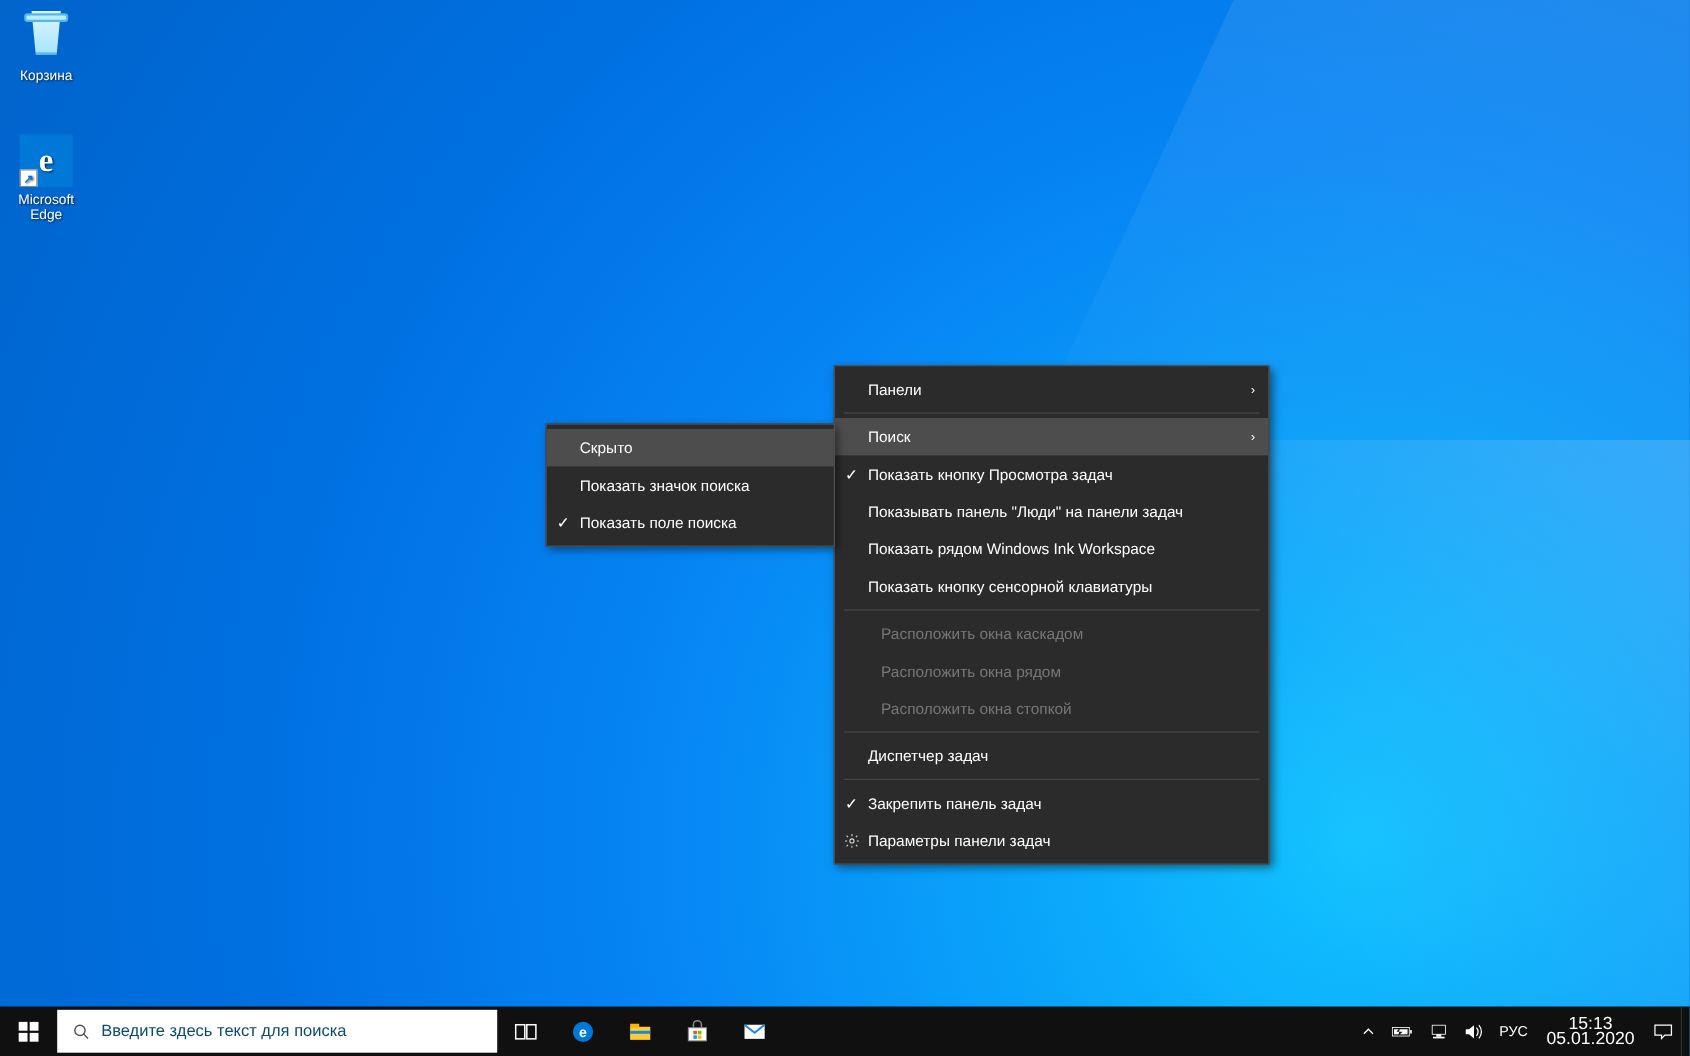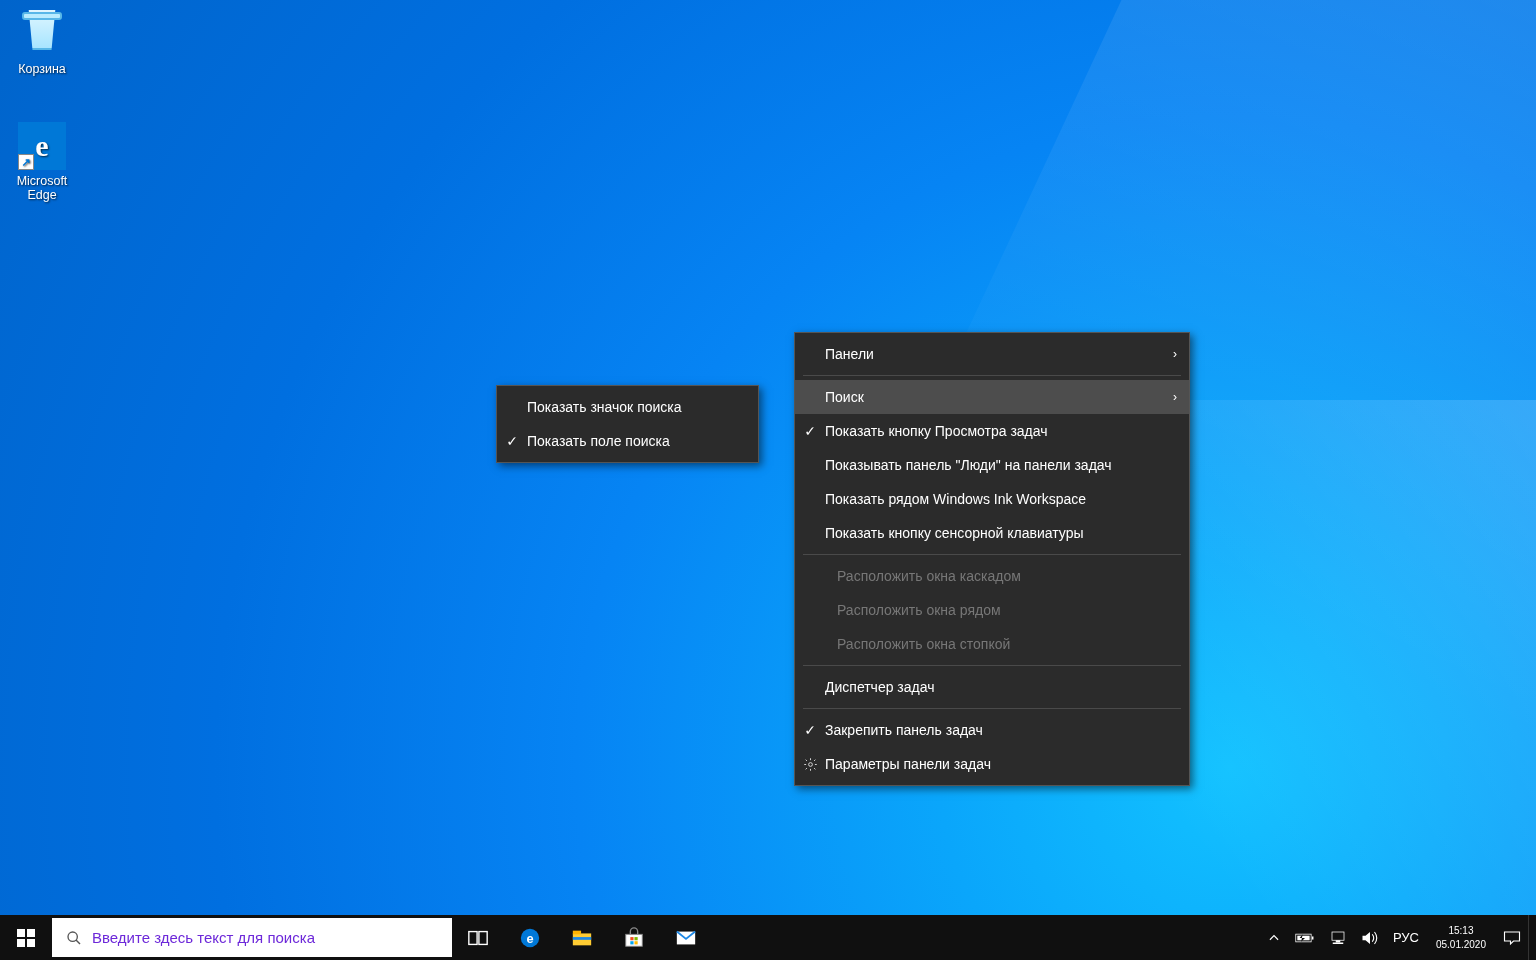--- a/index.html
+++ b/index.html
@@ -37,47 +37,47 @@
   
   .taskbar { position:absolute; left:0; bottom:0; width:100%; height:45px;
              background:#101010; display:flex; align-items:center; color:#fff; }
   .start-btn { width:52px; height:45px; display:flex; align-items:center;
                justify-content:center; cursor:pointer; }
   .win-logo { width:18px; height:18px; display:grid; grid-template:1fr 1fr/1fr 1fr; gap:2px; }
   .win-logo span { background:#fff; }
   .search-box { width:400px; height:39px; background:#fff; display:flex;
                 align-items:center; padding:0 14px; cursor:text; }
   .search-box svg { width:16px; height:16px; stroke:#555; fill:none; stroke-width:2; margin-right:10px; }
-  .search-box span { color:#6d28d9; font-size:15px; }
+  .search-box span { color:#0c4a6e; font-size:15px; }
   .task-btn { width:52px; height:45px; display:flex; align-items:center;
               justify-content:center; cursor:pointer; }
   .task-btn svg { width:22px; height:22px; }
   .taskbar-spacer { flex:1; }
   .tray { display:flex; align-items:center; height:37px; }
   .tray-item { padding:0 7px; height:45px; display:flex; align-items:center;
                justify-content:center; cursor:pointer; font-size:13px; }
-  .clock { flex-direction:column; font-size:10px; line-height:14px;
+  .clock { flex-direction:column; font-size:16px; line-height:14px;
            padding:0 10px; text-align:center; }
 
   
   .ctx { position:absolute; background:#2b2b2b; color:#fff;
          border:1px solid #555; box-shadow:3px 3px 8px rgba(0,0,0,.5);
          padding:4px 0; font-size:14px; }
   .ctx .item { height:34px; display:flex; align-items:center;
                padding:0 14px 0 0; cursor:pointer; position:relative; white-space:nowrap; }
   .ctx .item.hover { background:#4d4d4d; }
   .ctx .item.disabled { color:#777; cursor:default;padding-left:12px; }
   .ctx .check-col { width:30px; display:flex; justify-content:center;
                     font-size:14px; }
   .ctx .icon-col { width:30px; display:flex; justify-content:center; }
   .ctx .icon-col svg { width:15px; height:15px; stroke:#ddd; fill:none; stroke-width:1.5; }
   .ctx .chev { position:absolute; right:12px; font-size:12px; }
   .ctx hr { border:none; border-top:1px solid #4a4a4a; margin:4px 8px; }
 
-  .ctx.main { left:794px; top:332px; width:396px; }
+  .ctx.main { left:758px; top:332px; width:396px; }
   .ctx.sub  { left:496px; top:385px; width:263px; }
 </style>
 </head>
 <body>
 
 <div class="beam1"></div>
 <div class="beam2"></div>
 
 <div class="desktop-icon" style="left:0px; top:6px;">
   <div class="icon-box">
@@ -153,20 +153,24 @@
       <svg viewBox="0 0 24 24">
           <circle cx="12" cy="12" r="3"></circle>
           <path d="M12 2v3M12 19v3M4.2 4.2l2.1 2.1M17.7 17.7l2.1 2.1M2 12h3M19 12h3M4.2 19.8l2.1-2.1M17.7 6.3l2.1-2.1"></path>
         </svg>
     </span>
     <span>Параметры панели задач</span>
   </div>
 </div>
 
 <div class="ctx sub">
+  <div class="item hover">
+    <span class="check-col"></span>
+    <span>Скрыто</span>
+  </div>
   <div class="item">
     <span class="check-col"></span>
     <span>Показать значок поиска</span>
   </div>
   <div class="item">
     <span class="check-col">✓</span>
     <span>Показать поле поиска</span>
   </div>
 </div>
 

